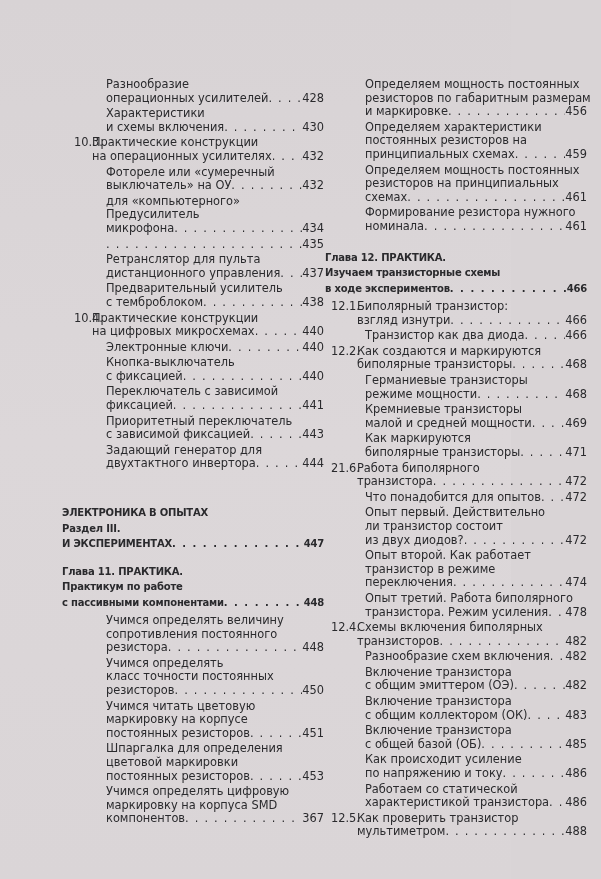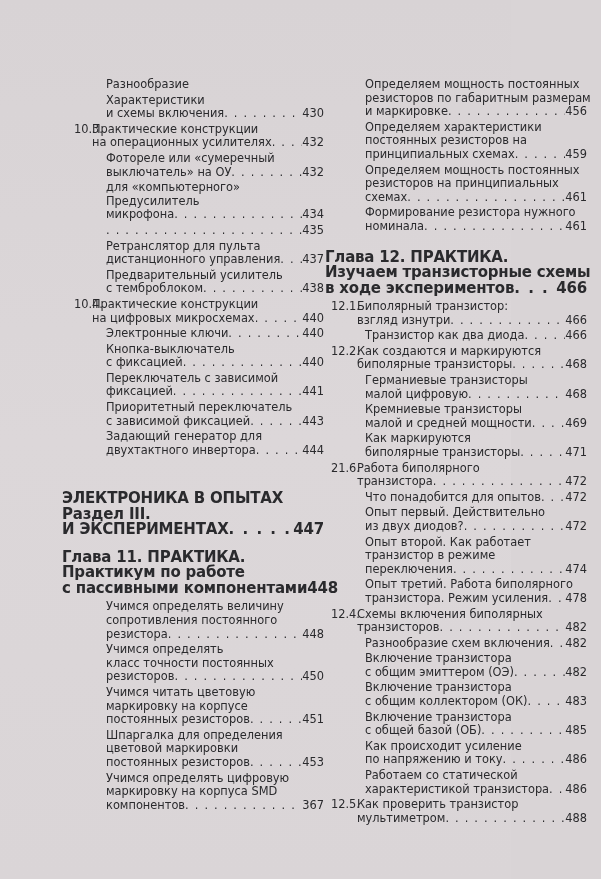--- a/index.html
+++ b/index.html
@@ -25,40 +25,45 @@
     .entry .dots::after { content: " . . . . . . . . . . . . . . . . . . . . . . . . . . . . . . . . . . . . . . . . . . . . . . . . . . . . . . . . . . . . . . . . . . . ."; }
     .entry .page-no { flex: 0 0 auto; }
     .lvl2 { padding-left: 44px; }
     .lvl1 { padding-left: 30px; }
     .lvl1 .num { position: absolute; left: 12px; }
     .right .lvl2 { padding-left: 40px; }
     .right .lvl1 { padding-left: 32px; }
     .right .lvl1 .num { left: 6px; }
     .gap { height: 2px; }
     .head {
-      font-weight: bold; font-size: 15px; line-height: 15.5px;
+      font-weight: bold; font-size: 10px; line-height: 15.5px;
       letter-spacing: -0.2px;
     }
     .head .line { display: flex; white-space: nowrap; }
     .head .dots { flex: 1 1 auto; overflow: hidden; white-space: nowrap; letter-spacing: 1.5px; }
     .head .dots::after { content: " . . . . . . . . . . . . . . . . . . . . . . . . . . . . . . . . . . . . . . . . . . . . . . . ."; }
     .section-head { margin-top: 32px; }
     .chapter-head { margin-top: 12px; margin-bottom: 4px; }
     .right .chapter-head { margin-top: 14px; margin-bottom: 4px; }
   </style>
 </head>
 <body>
 
 <div class="page">
   <div class="col left">
     <div>
         <div class="entry lvl2">
           <div class="line">
             <span class="txt">Разнообразие</span>
           </div>
+          <div class="line">
+            <span class="txt">операционных усилителей</span>
+            <span class="dots"></span>
+            <span class="page-no">428</span>
+          </div>
         </div>
         <div class="gap"></div>
         <div class="entry lvl2">
           <div class="line">
             <span class="txt">Характеристики</span>
           </div>
           <div class="line">
             <span class="txt">и схемы включения</span>
             <span class="dots"></span>
             <span class="page-no">430</span>
@@ -395,21 +400,21 @@
             <span class="dots"></span>
             <span class="page-no">468</span>
           </div>
         </div>
         <div class="gap"></div>
         <div class="entry lvl2">
           <div class="line">
             <span class="txt">Германиевые транзисторы</span>
           </div>
           <div class="line">
-            <span class="txt">малой цифровую</span>
+            <span class="txt">режиме мощности</span>
             <span class="dots"></span>
             <span class="page-no">468</span>
           </div>
         </div>
         <div class="gap"></div>
         <div class="entry lvl2">
           <div class="line">
             <span class="txt">Кремниевые транзисторы</span>
           </div>
           <div class="line">
@@ -446,20 +451,23 @@
           <div class="line">
             <span class="txt">Что понадобится для опытов</span>
             <span class="dots"></span>
             <span class="page-no">472</span>
           </div>
         </div>
         <div class="gap"></div>
         <div class="entry lvl2">
           <div class="line">
             <span class="txt">Опыт первый. Действительно</span>
+          </div>
+          <div class="line">
+            <span class="txt">ли транзистор состоит</span>
           </div>
           <div class="line">
             <span class="txt">из двух диодов?</span>
             <span class="dots"></span>
             <span class="page-no">472</span>
           </div>
         </div>
         <div class="gap"></div>
         <div class="entry lvl2">
           <div class="line">

